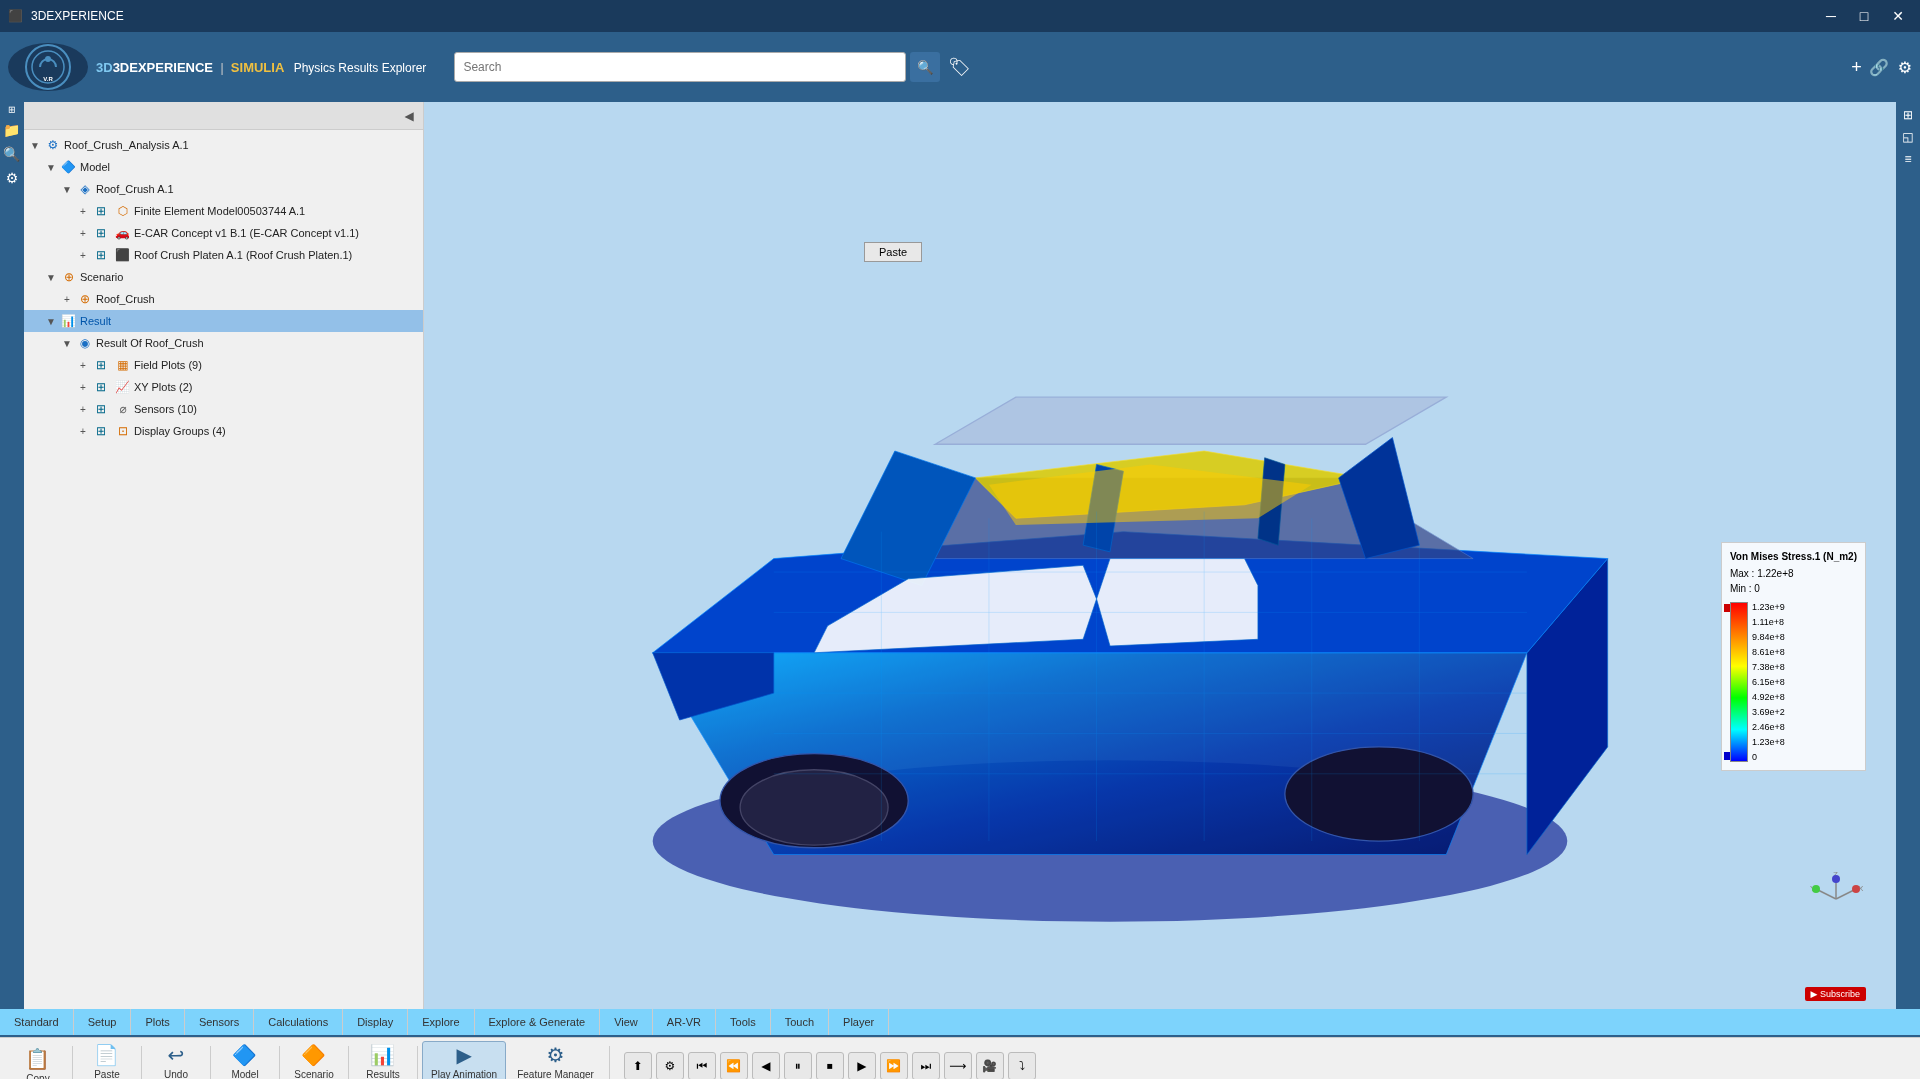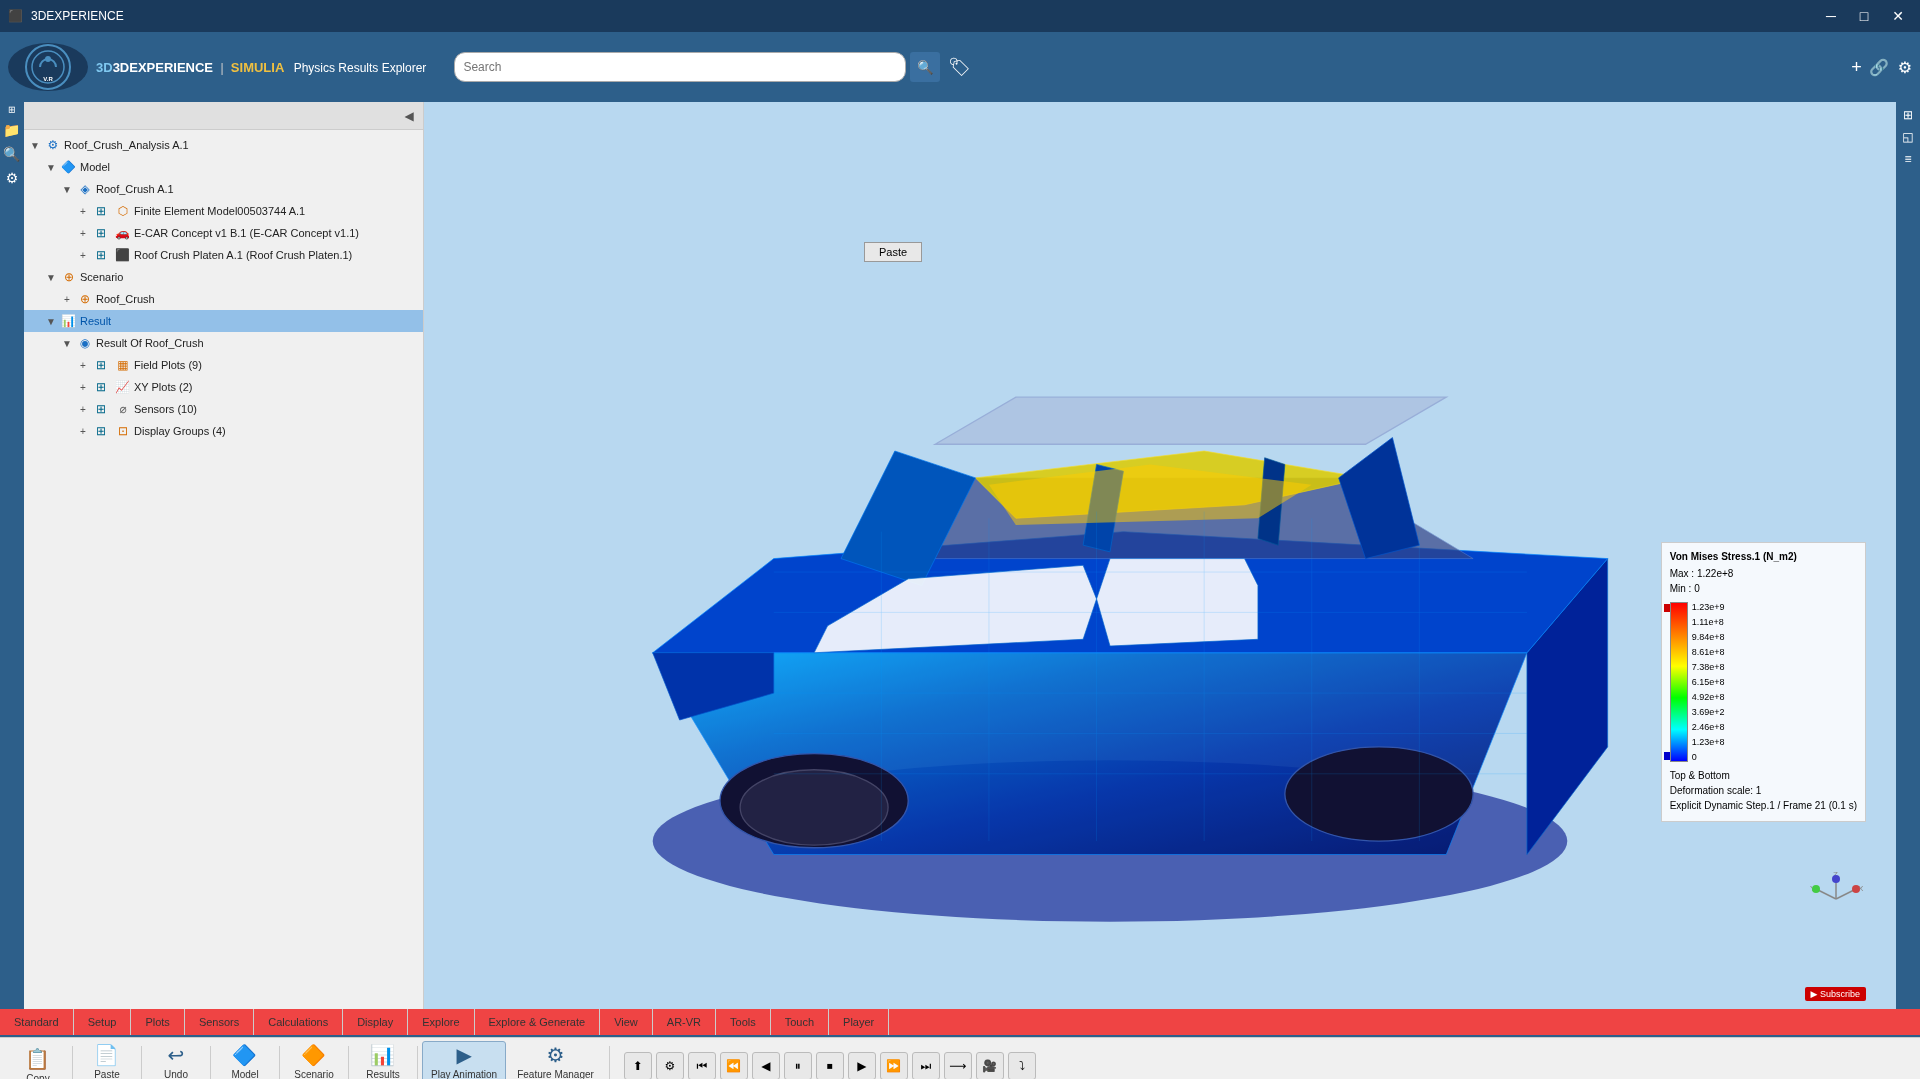--- a/index.html
+++ b/index.html
@@ -24,21 +24,21 @@
       width: 80px; height: 48px; background: #1a3a5c;
       border-radius: 50%; display: flex; align-items: center; justify-content: center;
       color: white; font-size: 10px; font-weight: bold; flex-shrink: 0;
     }
     #search-area {
       flex: 1; max-width: 520px; margin-left: 20px;
       display: flex; align-items: center; gap: 4px;
     }
     #search-box {
       flex: 1; height: 30px; padding: 4px 8px;
-      border: 1px solid #aaa; border-radius: 11px;
+      border: 1px solid #aaa; border-radius: 3px;
       background: white; font-size: 12px;
     }
     #search-icon-btn {
       width: 30px; height: 30px; background: #3a6fa0;
       border: none; border-radius: 3px; color: white;
       display: flex; align-items: center; justify-content: center; cursor: pointer;
     }
     #tag-icon {
       width: 30px; height: 30px; color: white; display: flex; align-items: center; justify-content: center;
       font-size: 18px; cursor: pointer;
@@ -120,21 +120,21 @@
 
     
     #right-icons {
       width: 24px; background: #2d5f8a; display: flex; flex-direction: column;
       align-items: center; padding: 4px 0; gap: 4px;
     }
     #right-icons span { color: white; font-size: 12px; cursor: pointer; padding: 2px; }
 
     
     #tabs-bar {
-      width: 100%; height: 28px; background: #ef4444;
+      width: 100%; height: 28px; background: #7dd3fc;
       display: flex; align-items: center; border-bottom: 2px solid #2d5f8a;
       overflow: hidden;
     }
     .tab {
       padding: 4px 14px; font-size: 11px; cursor: pointer;
       border-right: 1px solid #ccc; height: 100%;
       display: flex; align-items: center;
       color: #333;
     }
 
@@ -433,25 +433,20 @@
           <span>8.61e+8</span>
           <span>7.38e+8</span>
           <span>6.15e+8</span>
           <span>4.92e+8</span>
           <span>3.69e+2</span>
           <span>2.46e+8</span>
           <span>1.23e+8</span>
           <span>0</span>
         </div>
       </div>
-      <div id="legend-footer">
-        <div>Top &amp; Bottom</div>
-        <div>Deformation scale: 1</div>
-        <div>Explicit Dynamic Step.1 / Frame 21 (0.1 s)</div>
-      </div>
     </div>
 
     <div id="orientation-widget">
       <svg width="60" height="60" viewBox="0 0 60 60">
         <line x1="30" y1="30" x2="50" y2="20" stroke="#888" stroke-width="1.5"></line>
         <line x1="30" y1="30" x2="10" y2="20" stroke="#888" stroke-width="1.5"></line>
         <line x1="30" y1="30" x2="30" y2="10" stroke="#888" stroke-width="1.5"></line>
         <text x="52" y="22" font-size="8" fill="#888">X</text>
         <text x="4" y="22" font-size="8" fill="#888">Y</text>
         <text x="27" y="8" font-size="8" fill="#888">Z</text>

